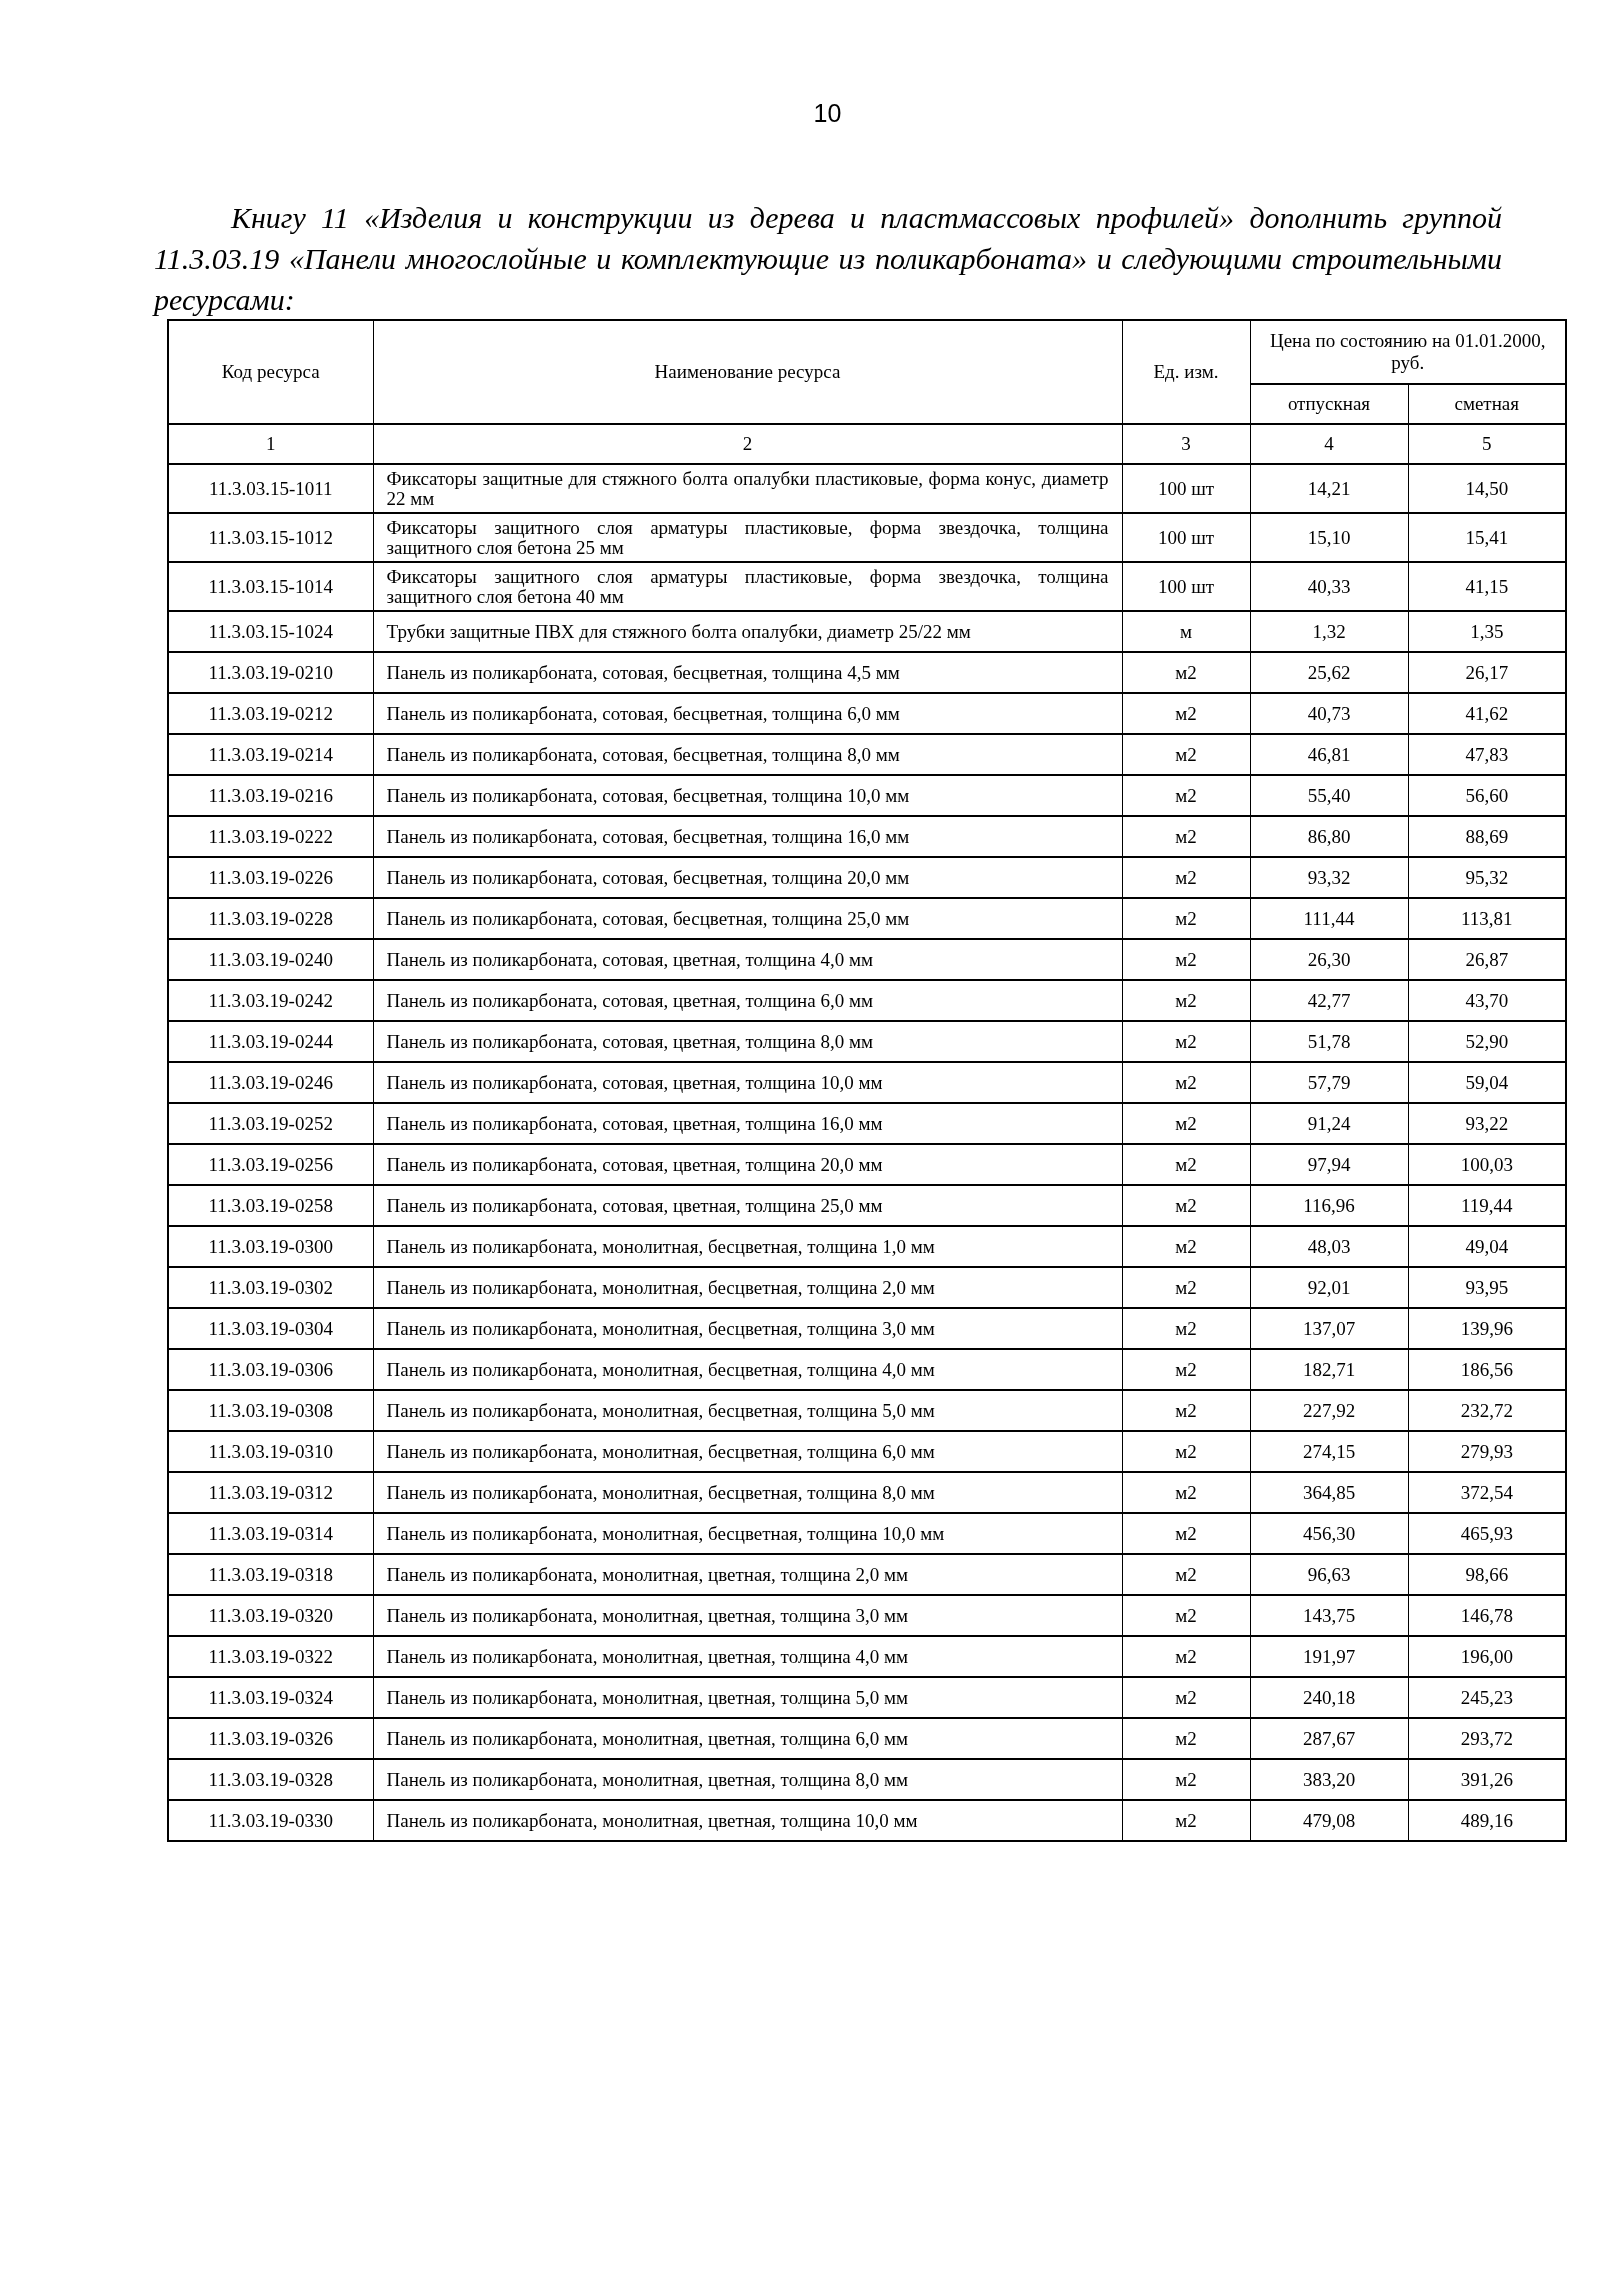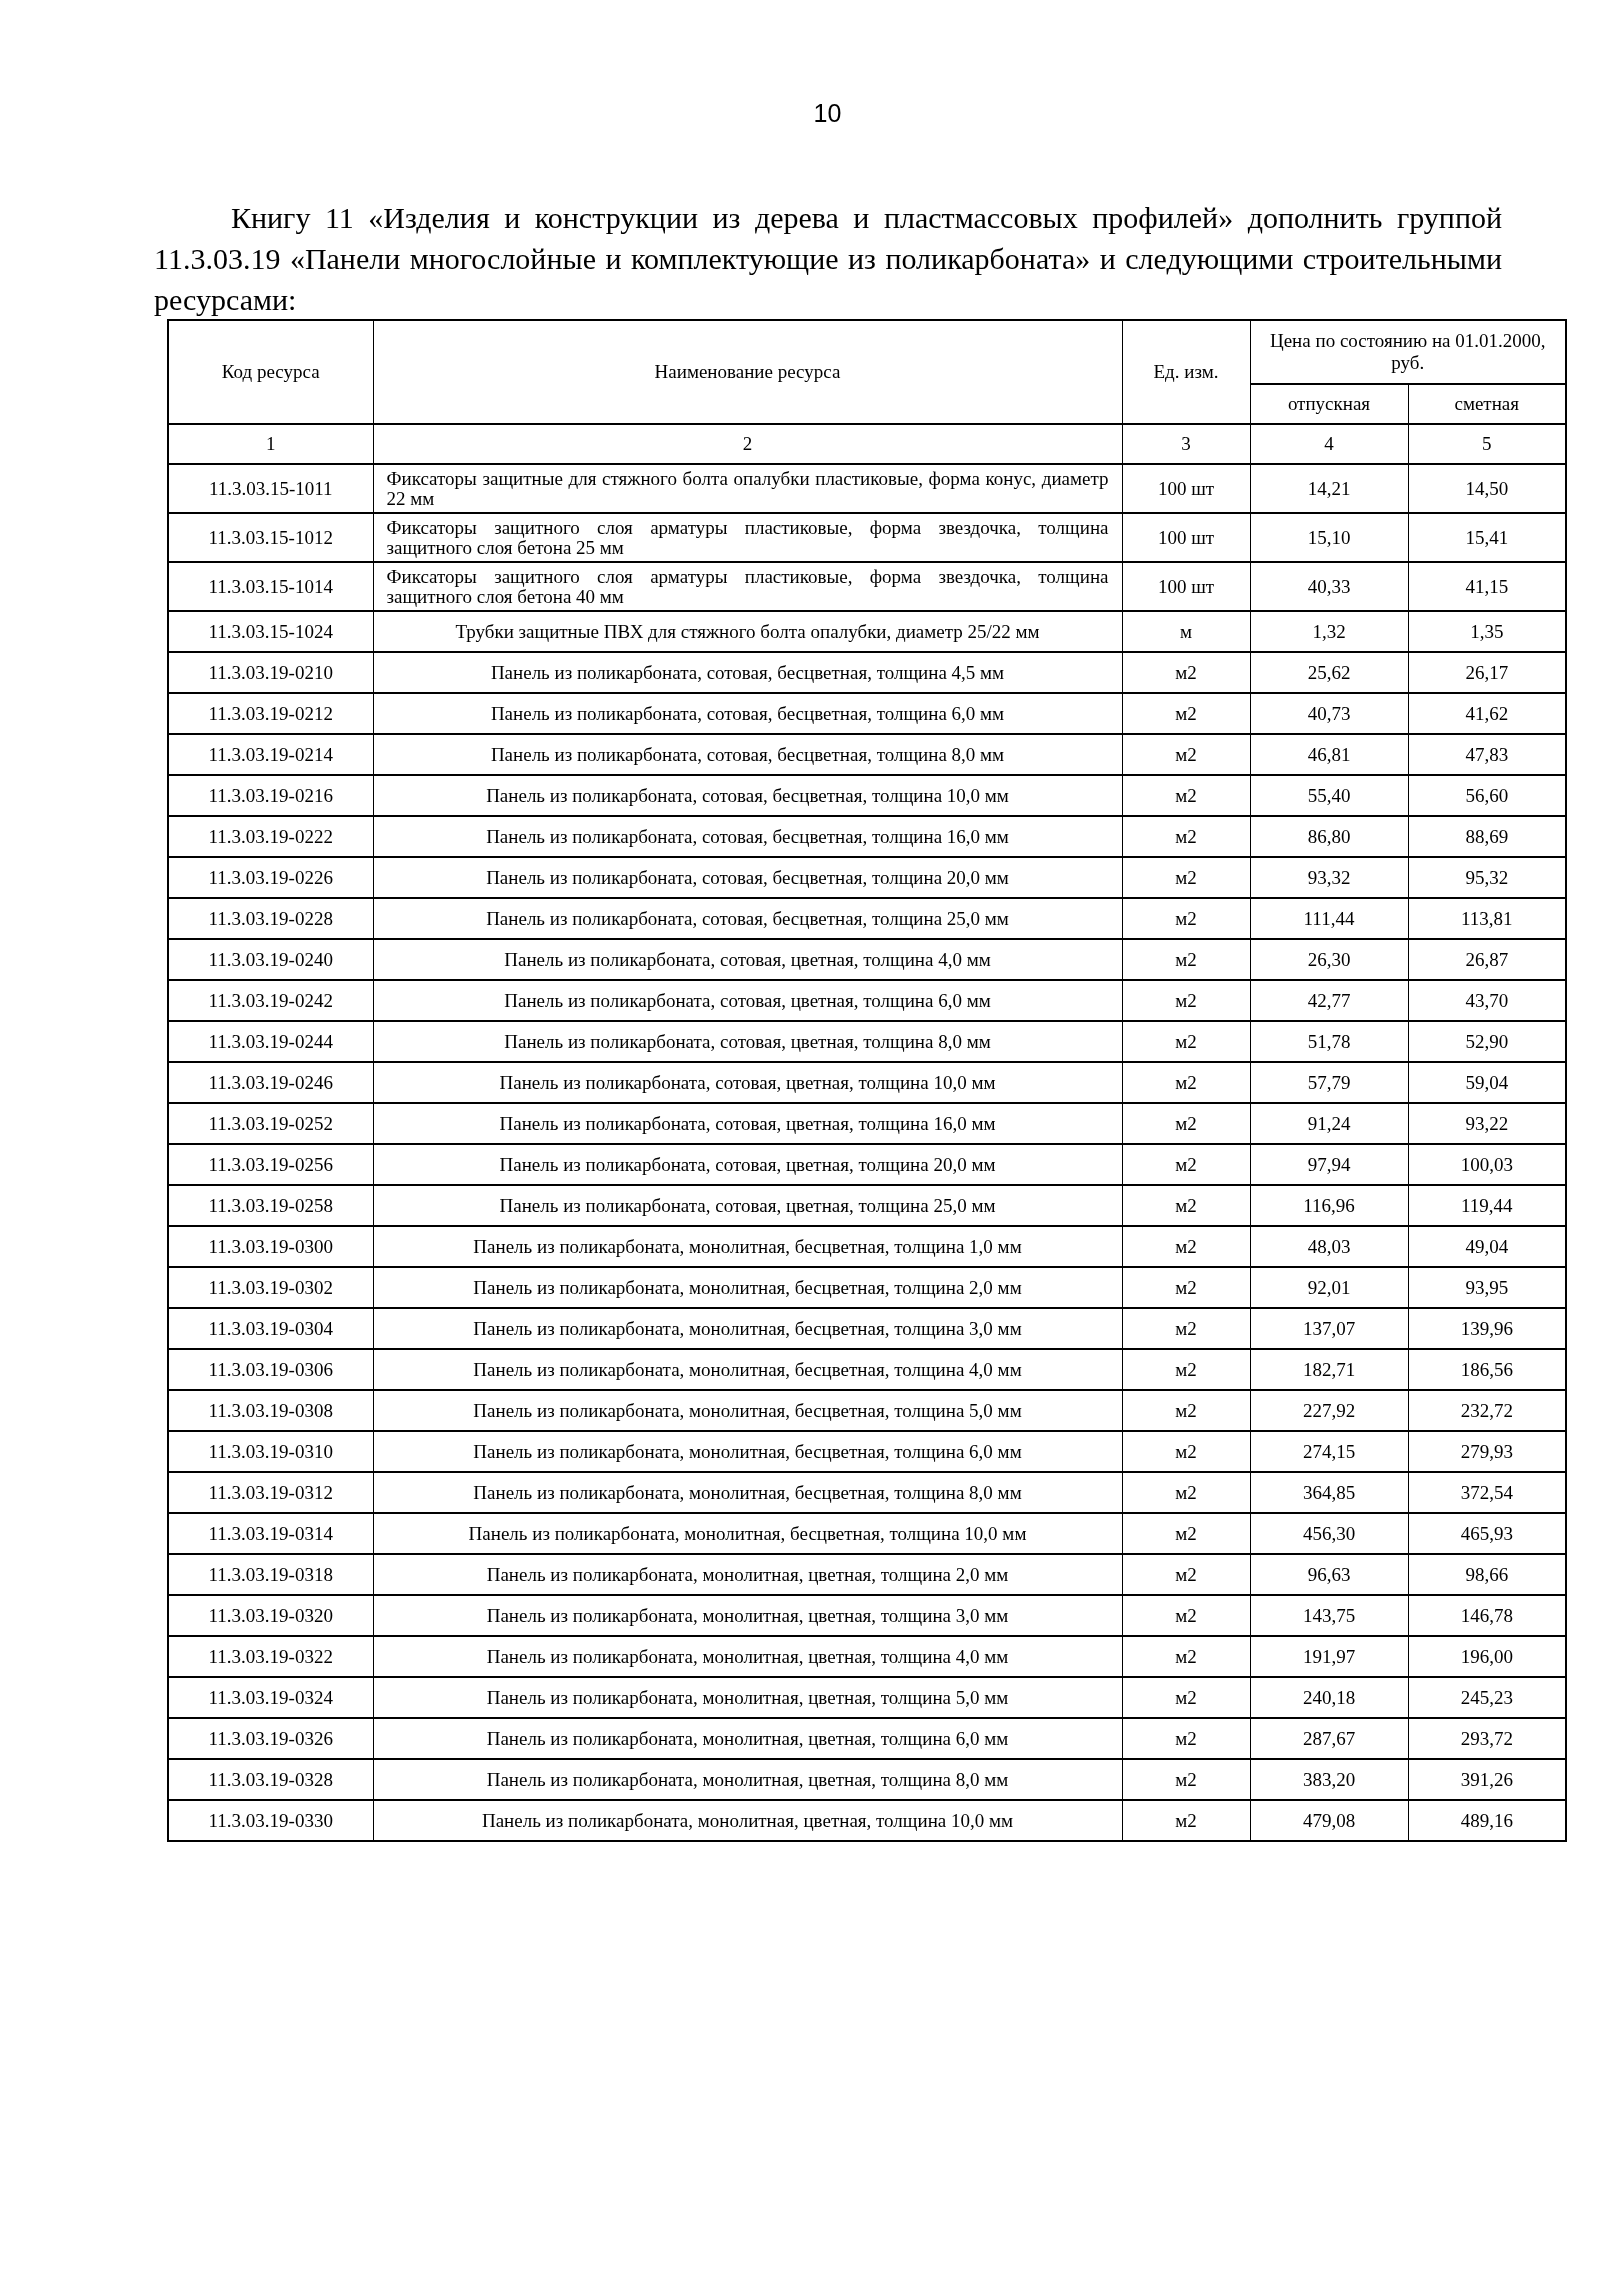--- a/index.html
+++ b/index.html
@@ -1,24 +1,24 @@
 <!DOCTYPE html>
 <html style="font-size:10.5px"><head>
 <meta charset="utf-8">
 <style>
   html, body { margin: 0; padding: 0; background: #ffffff; }
   body { width: 1623px; height: 2295px; position: relative; font-family: "Liberation Serif", serif; color: #000; }
   .page-number { position: absolute; top: 99px; left: 0; width: 1623px; text-align: center; font-family: "Liberation Sans", sans-serif; font-size: 25px; padding-left: 16px; }
-  .intro { position: absolute; top: 167px; left: 154px; width: 1348px; font-family: "Liberation Serif", serif; font-size: 30px; line-height: 41px; text-align: justify; text-indent: 77px; }
+  .intro { position: absolute; top: 167px; left: 154px; width: 1348px; font-family: "Liberation Serif", serif; font-style: italic; font-size: 30px; line-height: 41px; text-align: justify; text-indent: 77px; }
   table.res { position: absolute; top: 319px; left: 167px; width: 1398px; border-collapse: collapse; table-layout: fixed; font-size: 19px; }
   table.res td, table.res th { border: 1.3px solid #000; padding: 0 13px; font-weight: normal; vertical-align: middle; }
   table.res tr.thick-top td { border-top: 2.6px solid #000; }
   table.res { border: 2.6px solid #000; }
   .c { text-align: center; }
-  .name { text-align: center; }
+  .name { text-align: left; }
   .name.two { text-align: justify; text-align-last: left; line-height: 19.6px; }
   .hdr-row1 td { height: 62px; margin-left: 48px; }
   .hdr-row2 td { height: 38px; margin-top: 14px; }
   .num-row td { height: 38px; }
   .row td { height: 39px; }
   .row.two td { height: 47px; }
 </style>
 </head>
 <body>
 

